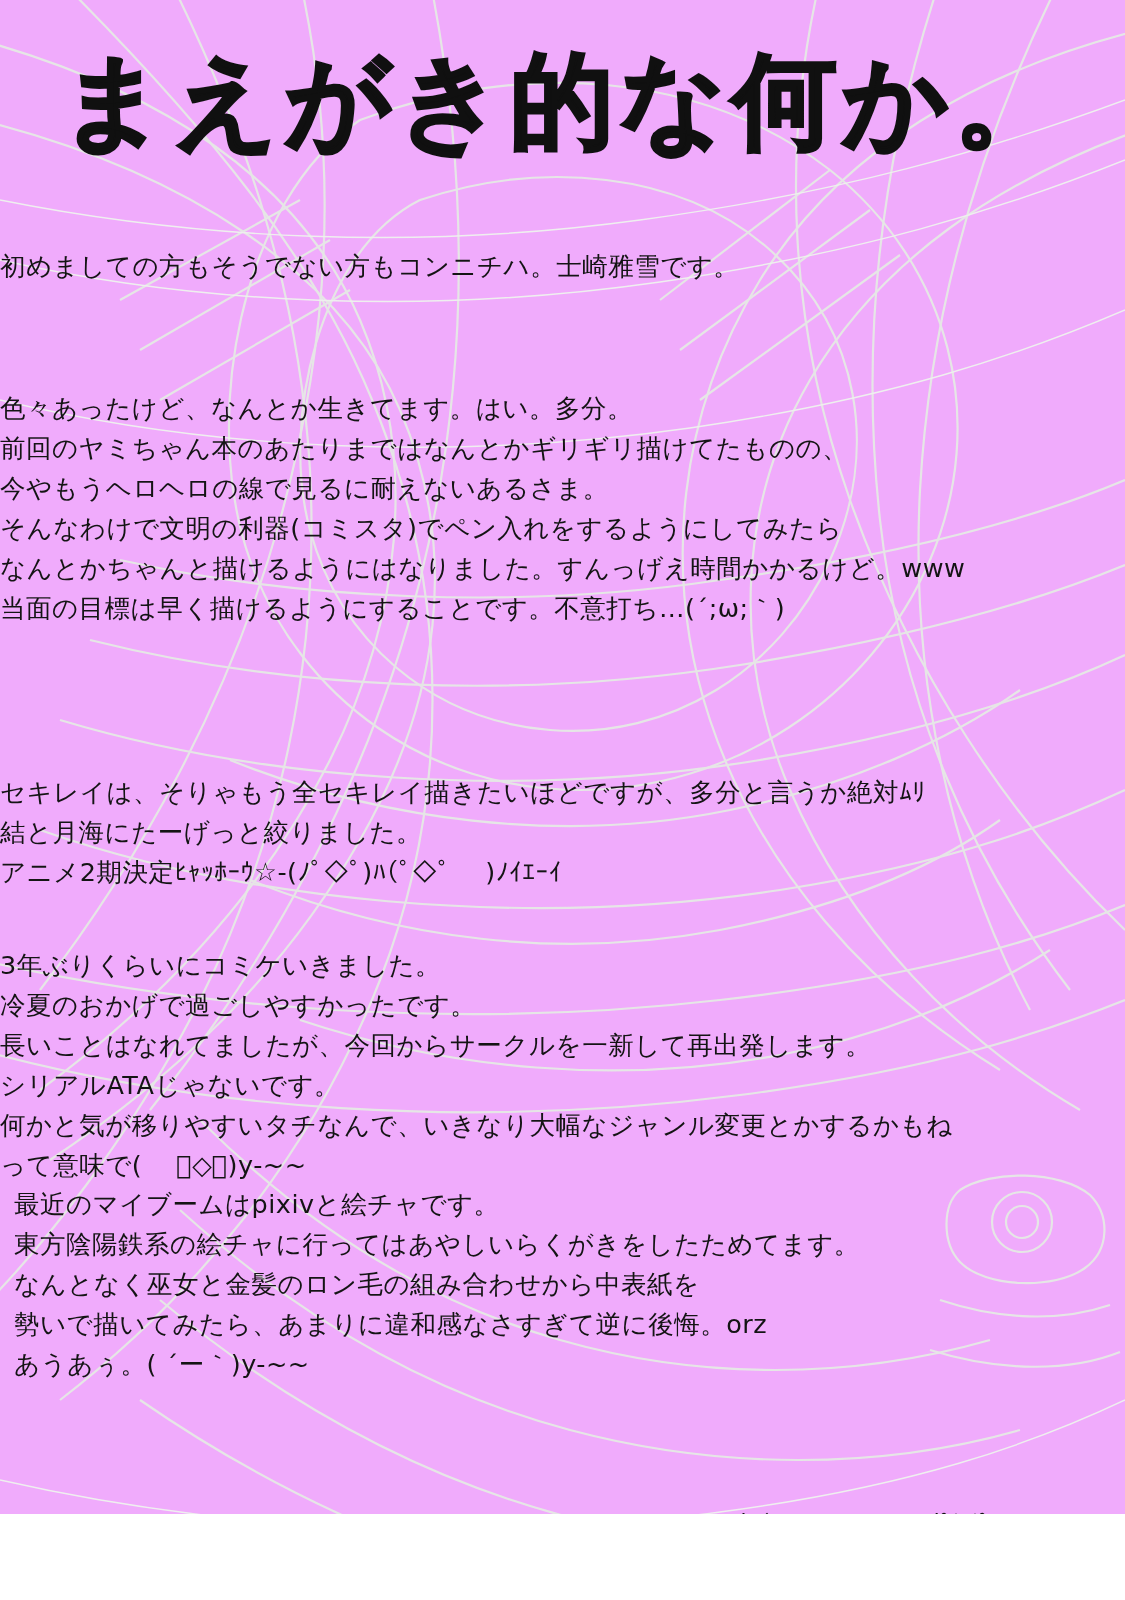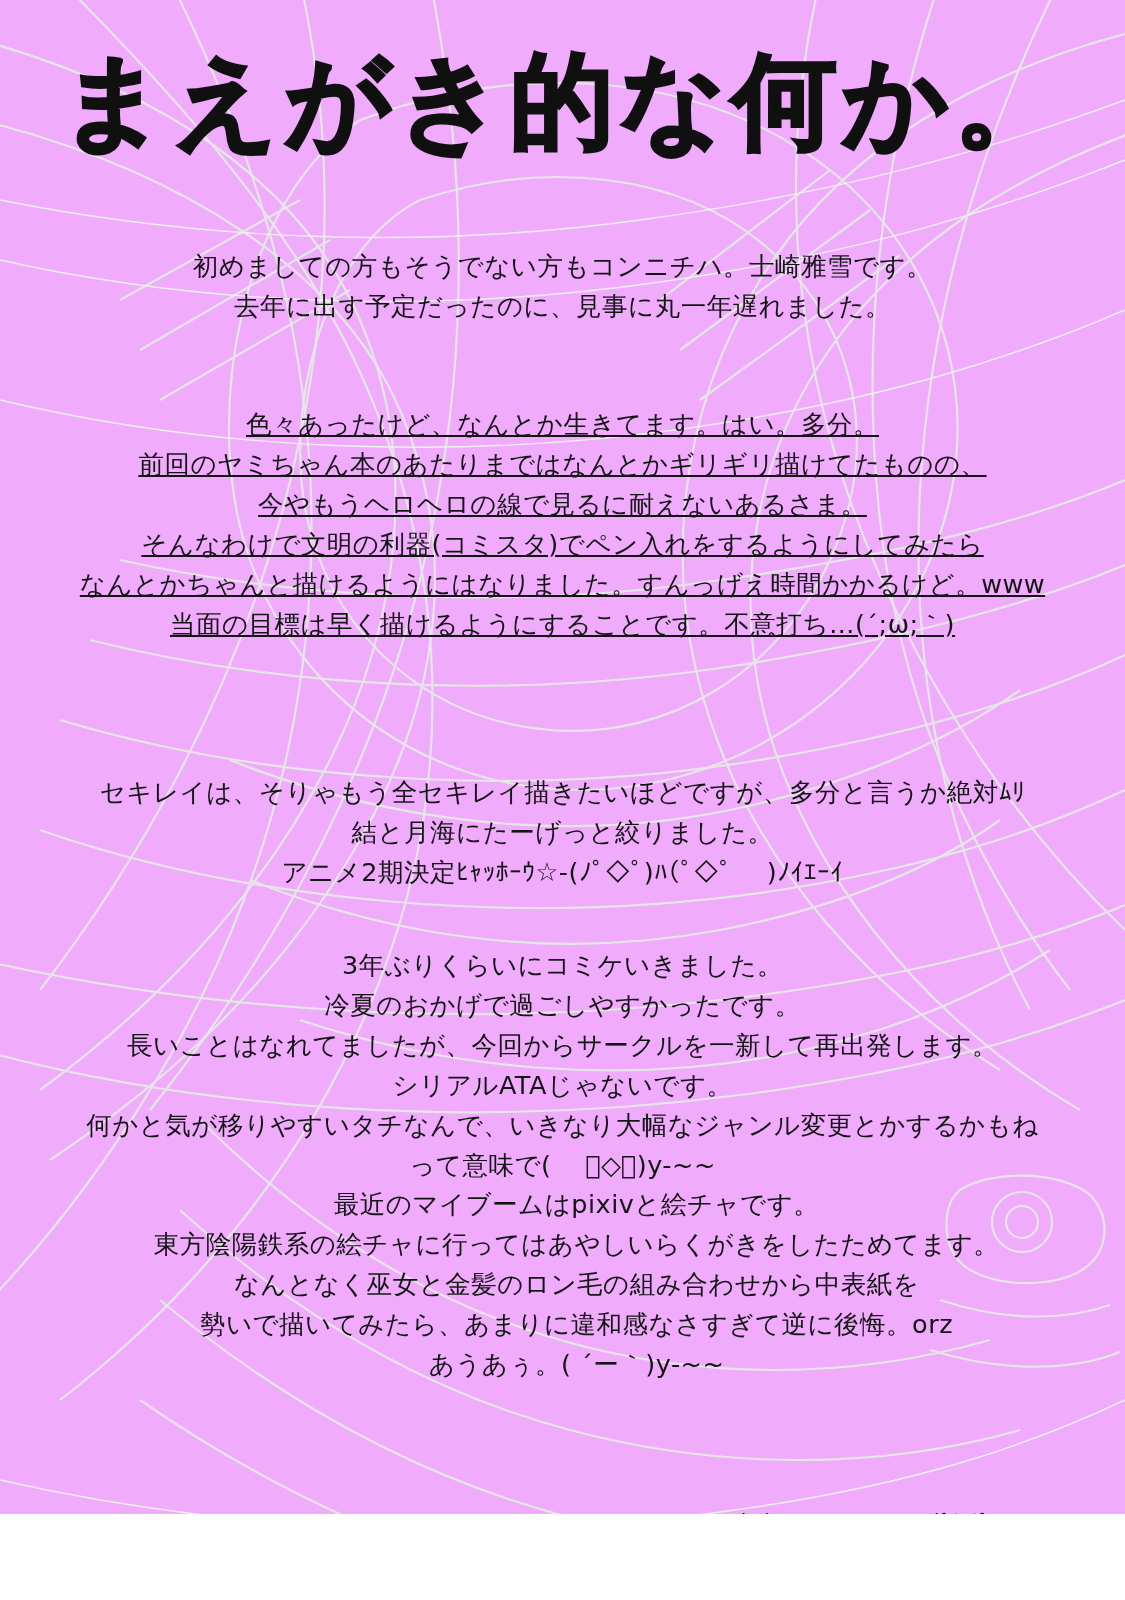--- a/index.html
+++ b/index.html
@@ -52,36 +52,35 @@
     letter-spacing: 6px;
     color: #101010;
     -webkit-text-stroke: 3px #101010;
     white-space: nowrap;
   }
 
   .body-block {
     position: absolute;
     left: 0;
     width: 1125px;
-    text-align: center;
     color: #141414;
     font-family: "DejaVu Sans", sans-serif;
     font-size: 25.5px;
     line-height: 40px;
     letter-spacing: 0.5px;
     font-weight: 500;
   }
   .body-block p {
     margin: 0;
     padding: 0;
     white-space: nowrap;
   }
 
   #para-1 { top: 246px; }
-  #para-2 { top: 404px; text-decoration: underline; }
+  #para-2 { top: 388px; }
   #para-3 { top: 772px; }
   #para-4 { top: 945px; }
   #para-5 { top: 1184px; padding-left: 14px; }
 
   .closing {
     position: absolute;
     top: 1508px;
     left: 0;
     width: 1125px;
     text-align: right;
@@ -159,21 +158,20 @@
       </g>
     </svg>
   </div>
 
   <div id="content">
 
     <div class="doc-title">まえがき的な何か。</div>
 
     <div class="body-block" id="para-1">
       <p>初めましての方もそうでない方もコンニチハ。士崎雅雪です。</p>
-      <p>去年に出す予定だったのに、見事に丸一年遅れました。</p>
     </div>
 
     <div class="body-block" id="para-2">
       <p>色々あったけど、なんとか生きてます。はい。多分。</p>
       <p>前回のヤミちゃん本のあたりまではなんとかギリギリ描けてたものの、</p>
       <p>今やもうヘロヘロの線で見るに耐えないあるさま。</p>
       <p>そんなわけで文明の利器(コミスタ)でペン入れをするようにしてみたら</p>
       <p>なんとかちゃんと描けるようにはなりました。すんっげえ時間かかるけど。www</p>
       <p>当面の目標は早く描けるようにすることです。不意打ち…(´;ω;｀)</p>
     </div>

